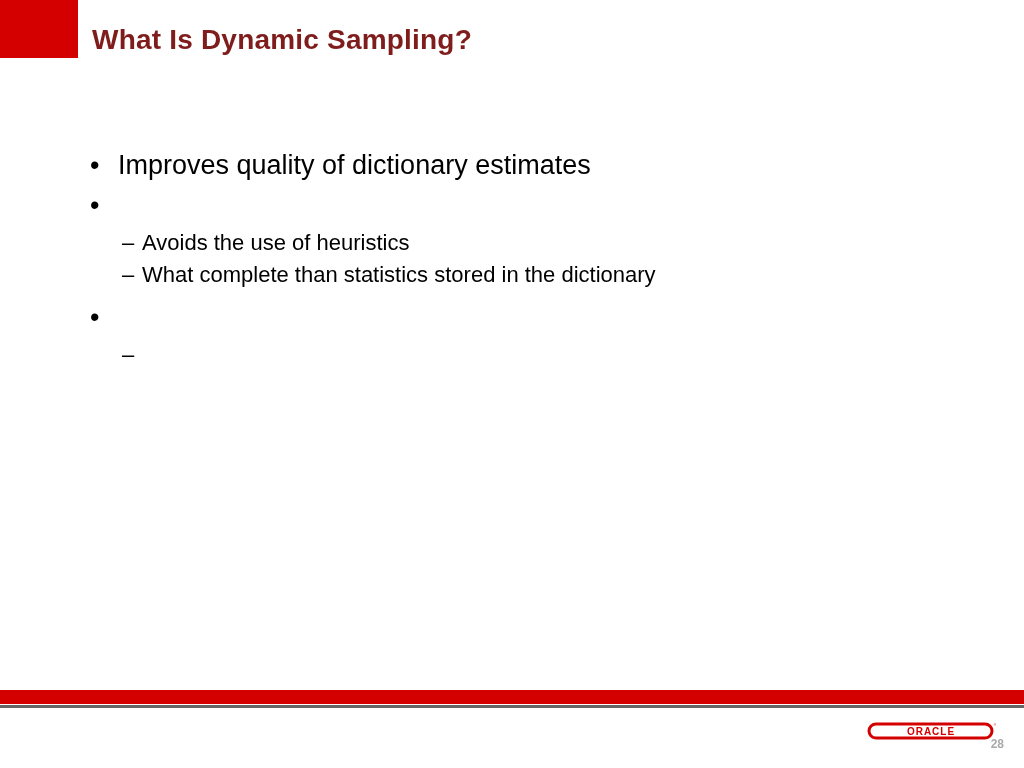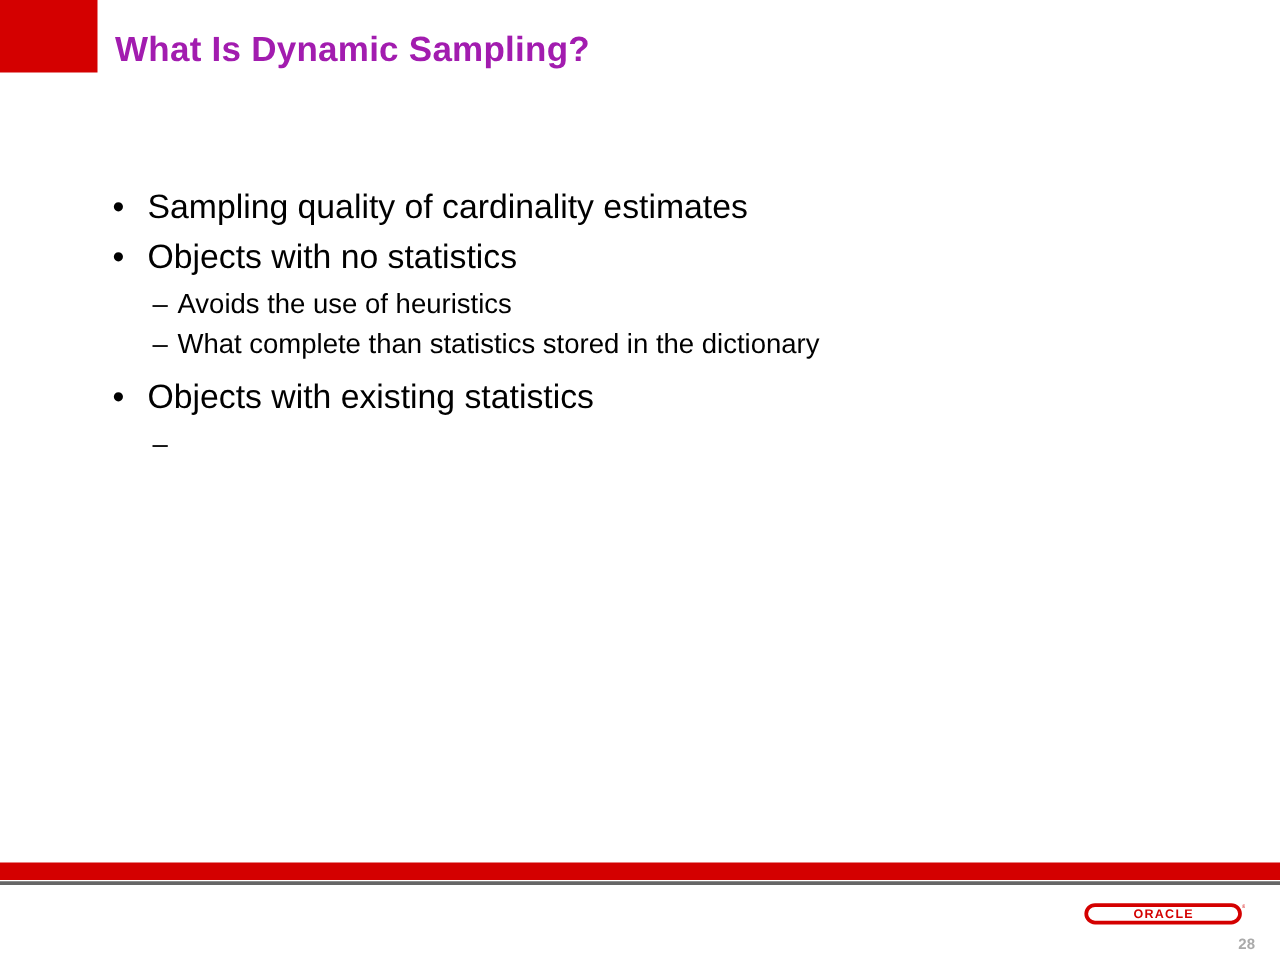--- a/index.html
+++ b/index.html
@@ -19,21 +19,21 @@
     width: 78px;
     height: 58px;
     background: #d40000;
   }
   .title {
     position: absolute;
     top: 24px;
     left: 92px;
     font-size: 28px;
     font-weight: bold;
-    color: #a21caf;
+    color: #7f1d1d;
     letter-spacing: 0.2px;
   }
   .content {
     position: absolute;
     top: 148px;
     left: 90px;
     right: 40px;
     color: #000;
   }
   .bullet-row {
@@ -89,60 +89,58 @@
   .oracle-logo {
     position: absolute;
     right: 28px;
     bottom: 24px;
     width: 130px;
     height: 26px;
   }
   .page-num {
     position: absolute;
     right: 20px;
-    bottom: 6px;
+    bottom: 17px;
     font-size: 12px;
     color: #aaa;
     font-weight: bold;
     margin-top: 16px;
   }
 </style>
 </head>
 <body>
 
 <div class="red-block"></div>
 
 <div class="title">What Is Dynamic Sampling?</div>
 
 <div class="content">
 
   <div class="bullet-row">
     <div class="bullet-dot">•</div>
-    <div class="bullet-text">Sampling quality of cardinality estimates</div>
+    <div class="bullet-text">Improves quality of dictionary estimates</div>
   </div>
 
   <div class="bullet-row">
     <div class="bullet-dot">•</div>
-    <div class="bullet-text">Objects with no statistics</div>
   </div>
 
   <div class="sub-row">
     <div class="sub-dash">–</div>
     <div class="sub-text">Avoids the use of heuristics</div>
   </div>
   <div class="sub-row">
     <div class="sub-dash">–</div>
     <div class="sub-text">What complete than statistics stored in the dictionary</div>
   </div>
 
   <div class="gap-after-sub"></div>
 
   <div class="bullet-row">
     <div class="bullet-dot">•</div>
-    <div class="bullet-text">Objects with existing statistics</div>
   </div>
 
   <div class="sub-row">
     <div class="sub-dash">–</div>
   </div>
 
 </div>
 
 <div class="footer-stripe"></div>
 <div class="footer-thin"></div>

